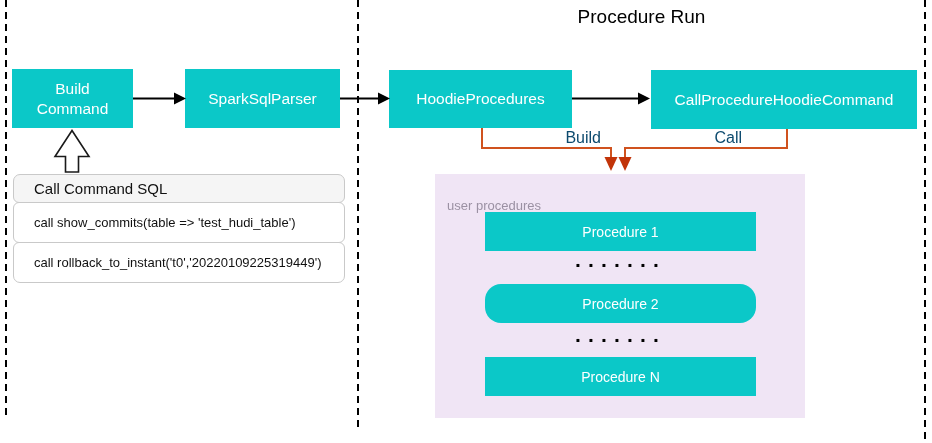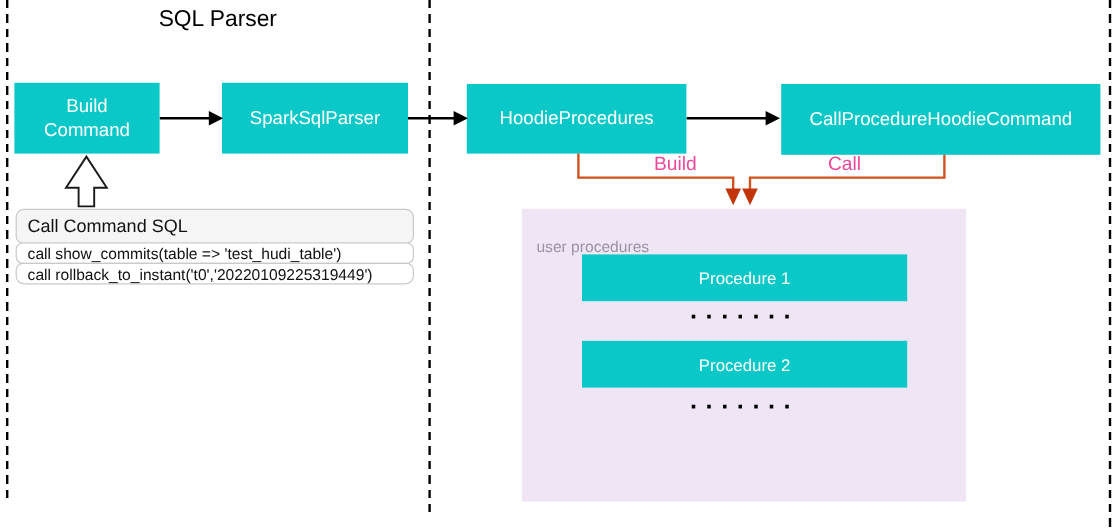--- a/index.html
+++ b/index.html
@@ -9,30 +9,30 @@
   }
   .vdash{position:absolute;width:2px;top:0;
     background:repeating-linear-gradient(to bottom,#000 0 7px,transparent 7px 12px);}
   .section-title{position:absolute;top:6px;font-size:19px;text-align:center;color:#000;}
   .node{
     position:absolute;background:#0bc8c8;color:#ffffff;
     display:flex;align-items:center;justify-content:center;text-align:center;
     font-size:15.5px;line-height:1.25;
   }
   .node .wrap-narrow{width:80px;}
-  .edge-label{position:absolute;font-size:16px;color:#ec4899;text-align:left;}
+  .edge-label{position:absolute;font-size:16px;color:#0c4a6e;text-align:right;}
   .sql-panel{position:absolute;left:13px;top:174px;width:332px;}
   .sql-row{
     box-sizing:border-box;width:332px;background:#ffffff;border:1px solid #c9c9c9;
-    border-radius:6px;padding:0 9px;display:flex;align-items:center;white-space:nowrap;
+    border-radius:6px;padding:0 20px;display:flex;align-items:center;white-space:nowrap;
     font-size:13px;color:#111;margin-top:-1px;
   }
   .sql-header{height:29px;background:#f5f5f5;font-size:15px;margin-top:0;
     border-top-left-radius:7px;border-top-right-radius:7px;}
-  .sql-cmd{height:18px;}
+  .sql-cmd{height:41px;}
   .user-proc-panel{position:absolute;left:435px;top:174px;width:370px;height:244px;background:#f0e5f5;}
   .user-proc-label{position:absolute;left:12px;top:24px;font-size:13px;color:#9b91a3;}
   .proc-box{
     position:absolute;left:50px;width:271px;height:39px;background:#0bc8c8;color:#fff;
     display:flex;align-items:center;justify-content:center;font-size:14px;
   }
   .dots-row{
     position:absolute;left:50px;width:271px;height:16px;text-align:center;
     font-size:21px;font-weight:700;letter-spacing:6px;line-height:10px;color:#000;
   }
@@ -40,21 +40,21 @@
 </style>
 </head>
 <body>
 
 <div id="canvas">
 
   <div class="vdash" style="left:5px;height:416px;"></div>
   <div class="vdash" style="left:357px;height:431px;"></div>
   <div class="vdash" style="left:924px;height:441px;"></div>
 
-  <div class="section-title" style="left:5px;width:353px;">SQL Parser</div>
+  <div class="section-title" style="left:358px;width:567px;">Procedure Run</div>
 
   <div class="node" style="left:12px;top:69px;width:121px;height:59px;">
     <span class="wrap-narrow">Build Command</span>
   </div>
   <div class="node" style="left:185px;top:69px;width:155px;height:59px;">
     <span>SparkSqlParser</span>
   </div>
   <div class="node" style="left:389px;top:70px;width:183px;height:58px;">
     <span>HoodieProcedures</span>
   </div>
@@ -91,17 +91,18 @@
   <div class="sql-panel">
     <div class="sql-row sql-header">Call Command SQL</div>
     <div class="sql-row sql-cmd">call show_commits(table =&gt; 'test_hudi_table')</div>
     <div class="sql-row sql-cmd" style="border-bottom-left-radius:7px;border-bottom-right-radius:7px;">call rollback_to_instant('t0','20220109225319449')</div>
   </div>
 
   <div class="user-proc-panel">
     <div class="user-proc-label">user procedures</div>
     <div class="proc-box" style="top:38px;">Procedure 1</div>
     <div class="dots-row" style="top:86px;">·······</div>
-    <div class="proc-box" style="top:110px;">Procedure 2</div>
+    <div class="proc-box" style="top:110px;border-radius:16px;">Procedure 2</div>
     <div class="dots-row" style="top:161px;">·······</div>
+    <div class="proc-box" style="top:183px;">Procedure N</div>
   </div>
 
 </div>
 
 </body></html>

